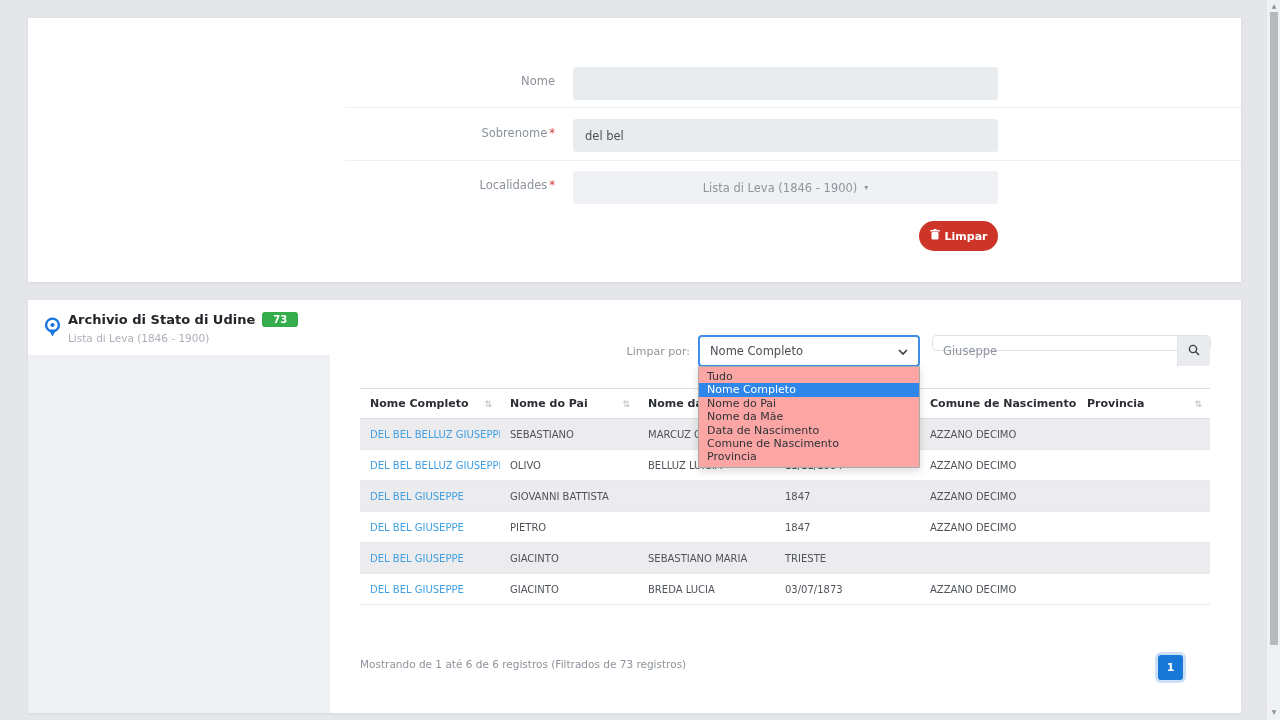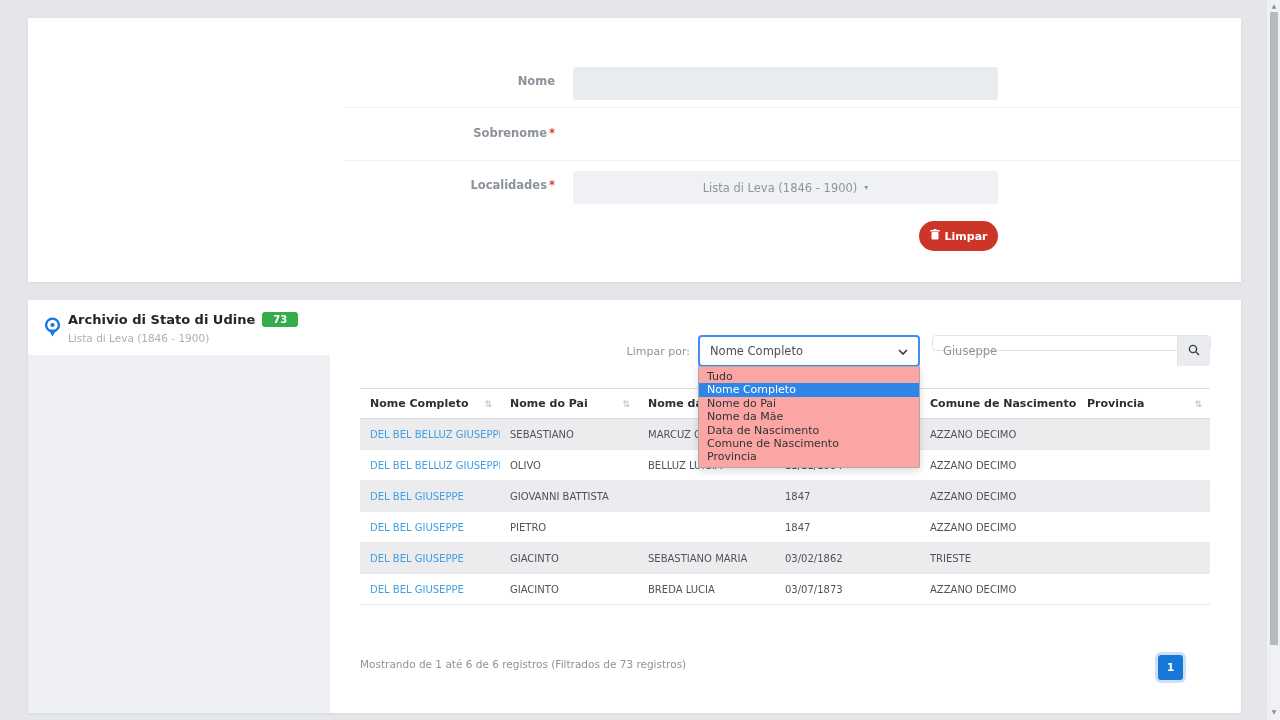--- a/index.html
+++ b/index.html
@@ -9,21 +9,21 @@
   .card1 { left:28px; top:18px; width:1213px; height:264px; }
   .card2 { left:28px; top:300px; width:1213px; height:413px; }
 
   
   .branding { position:absolute; left:0; top:0; width:302px; height:264px; background:#f9fafb; }
   .brand-icon { position:absolute; left:20px; top:34px; }
   .brand-title { position:absolute; left:20px; top:96px; font-size:16.5px; font-weight:bold; color:#23252a; letter-spacing:.2px; }
   .brand-desc { position:absolute; left:20px; top:122px; width:272px; font-size:10px; line-height:1.75; color:#9aa0a8; }
 
   
-  .flabel { position:absolute; left:327px; width:200px; text-align:right; font-size:11.5px; color:#8b929b;font-weight:bold; }
+  .flabel { position:absolute; left:327px; width:200px; text-align:right; font-size:11.5px; color:#8b929b; }
   .req { color:#d23b3b; margin-left:2px; }
   .finput { position:absolute; left:545px; width:425px; height:33px; background:#e9ecef; border:none; border-radius:3px;
             font-family:inherit; font-size:11.5px; color:#4a5056; padding:0 12px; outline:none; }
   .fdivider { position:absolute; left:317px; right:0; height:1px; background:#eef0f2; }
   .fselect { position:absolute; left:545px; width:425px; height:33px; background:#f0f1f4; border-radius:3px;
              display:flex; align-items:center; justify-content:center; gap:7px; font-size:11.5px; color:#8f959c; cursor:pointer; }
   .caret { font-size:8px; color:#8f959c; }
   .btn-clear { position:absolute; left:891px; top:203px; width:79px; height:30px; background:#ce3529; border:none; border-radius:15px;
                color:#fff; font-family:inherit; font-size:11px; font-weight:bold; display:flex; align-items:center; justify-content:center; gap:5px; cursor:pointer; }
 
@@ -78,20 +78,21 @@
 <div class="page">
 
   <div class="card card1">
 
 
     <div class="flabel" style="top:56px"><span>Nome</span></div>
     <input class="finput" style="top: 49px;" value="">
     <div class="fdivider" style="top:89px"></div>
 
     <div class="flabel" style="top:108px"><span>Sobrenome</span><span class="req">*</span></div>
+    <input class="finput" style="top: 101px;" value="del bel">
     <div class="fdivider" style="top:142px"></div>
 
     <div class="flabel" style="top:160px"><span>Localidades</span><span class="req">*</span></div>
     <div class="fselect" style="top:153px">
       <span>Lista di Leva (1846 - 1900)</span>
       <span class="caret">▾</span>
     </div>
 
     <button class="btn-clear">
       <span>
@@ -210,21 +211,20 @@
             <div class="td" style="width: 145px;">1847</div>
             <div class="td" style="width: 157px;">AZZANO DECIMO</div>
             <div class="td" style="width: 133px;"></div>
           </div>
           <div class="tr striped">
             <div class="td" style="width: 140px;">
               <span class="link">DEL BEL GIUSEPPE</span>
             </div>
             <div class="td" style="width: 138px;">GIACINTO</div>
             <div class="td" style="width: 137px;">SEBASTIANO MARIA</div>
-            <div class="td" style="width: 145px;">03/02/1862</div>
             <div class="td" style="width: 157px;">TRIESTE</div>
             <div class="td" style="width: 133px;"></div>
           </div>
           <div class="tr">
             <div class="td" style="width: 140px;">
               <span class="link">DEL BEL GIUSEPPE</span>
             </div>
             <div class="td" style="width: 138px;">GIACINTO</div>
             <div class="td" style="width: 137px;">BREDA LUCIA</div>
             <div class="td" style="width: 145px;">03/07/1873</div>

